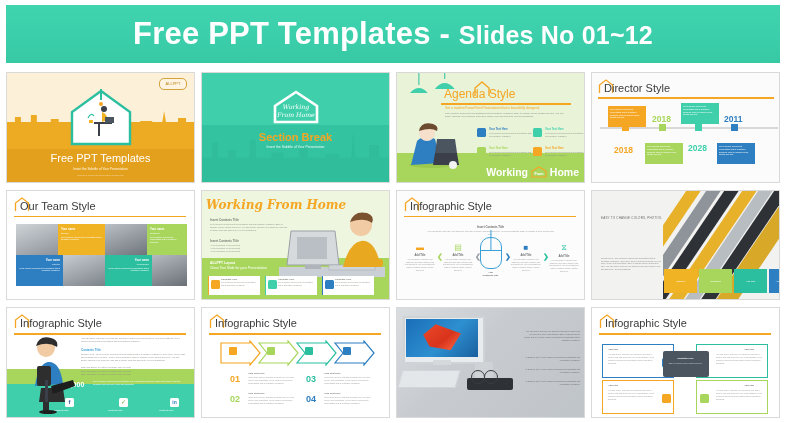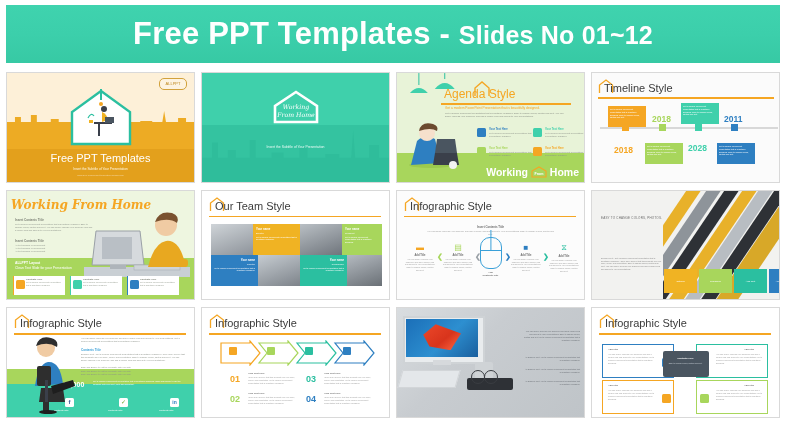--- a/index.html
+++ b/index.html
@@ -208,20 +208,21 @@
     <div class="slide s2">
       <div class="sf">
         <svg class="city" viewBox="0 0 188 45" preserveAspectRatio="none">
           <path d="M0 45 L0 26 L10 26 L10 14 L16 14 L16 26 L26 26 L26 20 L34 20 L34 26 L48 26 L48 12 L54 12 L54 26 L70 26 L70 22 L82 22 L82 26 L98 26 L98 18 L106 18 L106 26 L124 26 L124 23 L138 23 L138 26 L150 26 L152 4 L154 26 L168 26 L168 16 L178 16 L178 26 L188 26 L188 45 Z" fill="#2fbd9b"></path>
         </svg>
         <svg class="house" viewBox="0 0 46 34">
           <path d="M23 2 L44 16 L44 32 L2 32 L2 16 Z" fill="none" stroke="#ffffff" stroke-width="2.6"></path>
           <text x="23" y="19" font-size="6.2" font-style="italic" fill="#ffffff" text-anchor="middle" font-family="DejaVu Serif, serif">Working</text>
           <text x="23" y="27" font-size="6.2" font-style="italic" fill="#ffffff" text-anchor="middle" font-family="DejaVu Serif, serif">From Home</text>
         </svg>
+        <div class="t1">Section Break</div>
         <div class="t2">Insert the Subtitle of Your Presentation</div>
       </div>
     </div>
 
     <div class="slide s3">
       <div class="sf">
         <div class="floor"></div>
         <svg class="lampbar" viewBox="0 0 188 26">
           <line x1="22" y1="0" x2="22" y2="12" stroke="#2bbfa0" stroke-width="1"></line>
           <path d="M13 20 q9 -10 18 0 z" fill="#3fd0ab"></path>
@@ -278,40 +279,76 @@
           <span>Home</span>
         </div>
       </div>
     </div>
 
     <div class="slide s4">
       <div class="sf">
         <svg style="position:absolute;left:6px;top:6px;width:16px;height:15px" viewBox="0 0 16 15">
           <path d="M1.5 14 L1.5 6 L8 1 L14.5 6 L14.5 14" fill="none" stroke="#f5a623" stroke-width="1.3"></path>
         </svg>
-        <div class="title-txt" style="left:12px;top:9px;font-size:11px">Timeline Style</div>
+        <div class="title-txt" style="left:12px;top:9px;font-size:11px">Director Style</div>
         <div class="hline" style="left:6px;top:24px;width:176px;"></div>
 
         <div class="tl"></div>
 
         <div class="box" style="left:16px;top:33px;background:#f5a623">Get a modern PowerPoint Presentation that is beautifully designed. Easy to change colors, photos and Text.</div>
         <div class="node" style="left:30px;background:#f5a623"></div>
         <div class="yr" style="left:22px;top:72px;color:#f5a623">2018</div>
 
         <div class="yr" style="left:60px;top:41px;color:#a8d65c">2018</div>
         <div class="node" style="left:67px;background:#a8d65c"></div>
         <div class="box" style="left:53px;top:70px;background:#a8d65c">Get a modern PowerPoint Presentation that is beautifully designed. Easy to change colors, photos and Text.</div>
 
         <div class="box" style="left:89px;top:30px;background:#3fd0ab">Get a modern PowerPoint Presentation that is beautifully designed. Easy to change colors, photos and Text.</div>
         <div class="node" style="left:103px;background:#3fd0ab"></div>
         <div class="yr" style="left:96px;top:70px;color:#3fd0ab">2028</div>
 
         <div class="yr" style="left:132px;top:41px;color:#2e7fc1">2011</div>
         <div class="node" style="left:139px;background:#2e7fc1"></div>
         <div class="box" style="left:125px;top:70px;background:#2e7fc1">Get a modern PowerPoint Presentation that is beautifully designed. Easy to change colors, photos and Text.</div>
+      </div>
+    </div>
+
+    <div class="slide s5">
+      <div class="sf">
+        <svg style="position:absolute;left:7px;top:6px;width:16px;height:15px" viewBox="0 0 16 15">
+          <path d="M1.5 14 L1.5 6 L8 1 L14.5 6 L14.5 14" fill="none" stroke="#f5a623" stroke-width="1.3"></path>
+        </svg>
+        <div class="title-txt" style="left:13px;top:9px;font-size:11px">Our Team Style</div>
+        <div class="hline" style="left:7px;top:25px;width:172px;"></div>
+
+        <div class="cellt" style="left:9px;top:33px;width:42px;height:31px;background:linear-gradient(160deg,#cfd4d8,#8d939a)"></div>
+        <div class="cellt" style="left:51px;top:33px;width:47px;height:31px;background:#f0b323;padding:3px">
+          <span class="nm">Your name</span>
+          <span class="rl">Director</span>
+          <span class="dsc">Get a modern PowerPoint Presentation that is beautifully designed.</span>
+        </div>
+        <div class="cellt" style="left:98px;top:33px;width:42px;height:31px;background:linear-gradient(160deg,#b9bfc4,#6f757c)"></div>
+        <div class="cellt" style="left:140px;top:33px;width:40px;height:31px;background:#a8d65c;padding:3px">
+          <span class="nm">Your name</span>
+          <span class="rl">President</span>
+          <span class="dsc">Get a modern PowerPoint Presentation that is beautifully designed.</span>
+        </div>
+
+        <div class="cellt" style="left:9px;top:64px;width:47px;height:31px;background:#2e7fc1;padding:3px;text-align:right">
+          <span class="nm">Your name</span>
+          <span class="rl">Director</span>
+          <span class="dsc">Get a modern PowerPoint Presentation that is beautifully designed.</span>
+        </div>
+        <div class="cellt" style="left:56px;top:64px;width:42px;height:31px;background:linear-gradient(160deg,#c6ccd1,#7d838a)"></div>
+        <div class="cellt" style="left:98px;top:64px;width:47px;height:31px;background:#2bbfa0;padding:3px;text-align:right">
+          <span class="nm">Your name</span>
+          <span class="rl">Programmer</span>
+          <span class="dsc">Get a modern PowerPoint Presentation that is beautifully designed.</span>
+        </div>
+        <div class="cellt" style="left:145px;top:64px;width:35px;height:31px;background:linear-gradient(160deg,#b4bac0,#6a7076)"></div>
       </div>
     </div>
 
     <div class="slide s6">
       <div class="sf">
         <div class="greenband"></div>
         <div class="scr" style="font-family:'DejaVu Serif',serif">Working From Home</div>
         <div class="h1">Insert Contents Title</div>
         <div class="p1">Get a modern PowerPoint Presentation that is beautifully designed. Easy to change colors, photos and Text. You can simply impress your audience and add a unique zing and appeal to your Presentations.</div>
         <div class="h2">Insert Contents Title</div>
@@ -343,56 +380,20 @@
         <div class="cbox" style="left:63px;border-left-color:#3fd0ab">
           <div class="cico" style="background:#3fd0ab"></div>
           <span class="cbh">Contents Here</span>
           <span class="cbp">Get a modern PowerPoint Presentation that is beautifully designed.</span>
         </div>
         <div class="cbox" style="left:120px;border-left-color:#2e7fc1">
           <div class="cico" style="background:#2e7fc1"></div>
           <span class="cbh">Contents Here</span>
           <span class="cbp">Get a modern PowerPoint Presentation that is beautifully designed.</span>
         </div>
-      </div>
-    </div>
-
-    <div class="slide s5">
-      <div class="sf">
-        <svg style="position:absolute;left:7px;top:6px;width:16px;height:15px" viewBox="0 0 16 15">
-          <path d="M1.5 14 L1.5 6 L8 1 L14.5 6 L14.5 14" fill="none" stroke="#f5a623" stroke-width="1.3"></path>
-        </svg>
-        <div class="title-txt" style="left:13px;top:9px;font-size:11px">Our Team Style</div>
-        <div class="hline" style="left:7px;top:25px;width:172px;"></div>
-
-        <div class="cellt" style="left:9px;top:33px;width:42px;height:31px;background:linear-gradient(160deg,#cfd4d8,#8d939a)"></div>
-        <div class="cellt" style="left:51px;top:33px;width:47px;height:31px;background:#f0b323;padding:3px">
-          <span class="nm">Your name</span>
-          <span class="rl">Director</span>
-          <span class="dsc">Get a modern PowerPoint Presentation that is beautifully designed.</span>
-        </div>
-        <div class="cellt" style="left:98px;top:33px;width:42px;height:31px;background:linear-gradient(160deg,#b9bfc4,#6f757c)"></div>
-        <div class="cellt" style="left:140px;top:33px;width:40px;height:31px;background:#a8d65c;padding:3px">
-          <span class="nm">Your name</span>
-          <span class="rl">President</span>
-          <span class="dsc">Get a modern PowerPoint Presentation that is beautifully designed.</span>
-        </div>
-
-        <div class="cellt" style="left:9px;top:64px;width:47px;height:31px;background:#2e7fc1;padding:3px;text-align:right">
-          <span class="nm">Your name</span>
-          <span class="rl">Director</span>
-          <span class="dsc">Get a modern PowerPoint Presentation that is beautifully designed.</span>
-        </div>
-        <div class="cellt" style="left:56px;top:64px;width:42px;height:31px;background:linear-gradient(160deg,#c6ccd1,#7d838a)"></div>
-        <div class="cellt" style="left:98px;top:64px;width:47px;height:31px;background:#2bbfa0;padding:3px;text-align:right">
-          <span class="nm">Your name</span>
-          <span class="rl">Programmer</span>
-          <span class="dsc">Get a modern PowerPoint Presentation that is beautifully designed.</span>
-        </div>
-        <div class="cellt" style="left:145px;top:64px;width:35px;height:31px;background:linear-gradient(160deg,#b4bac0,#6a7076)"></div>
       </div>
     </div>
 
     <div class="slide s7">
       <div class="sf">
         <svg style="position:absolute;left:7px;top:6px;width:16px;height:15px" viewBox="0 0 16 15">
           <path d="M1.5 14 L1.5 6 L8 1 L14.5 6 L14.5 14" fill="none" stroke="#f5a623" stroke-width="1.3"></path>
         </svg>
         <div class="title-txt" style="left:13px;top:9px;font-size:11px">Infographic Style</div>
         <div class="hline" style="left:7px;top:25px;width:172px;"></div>

